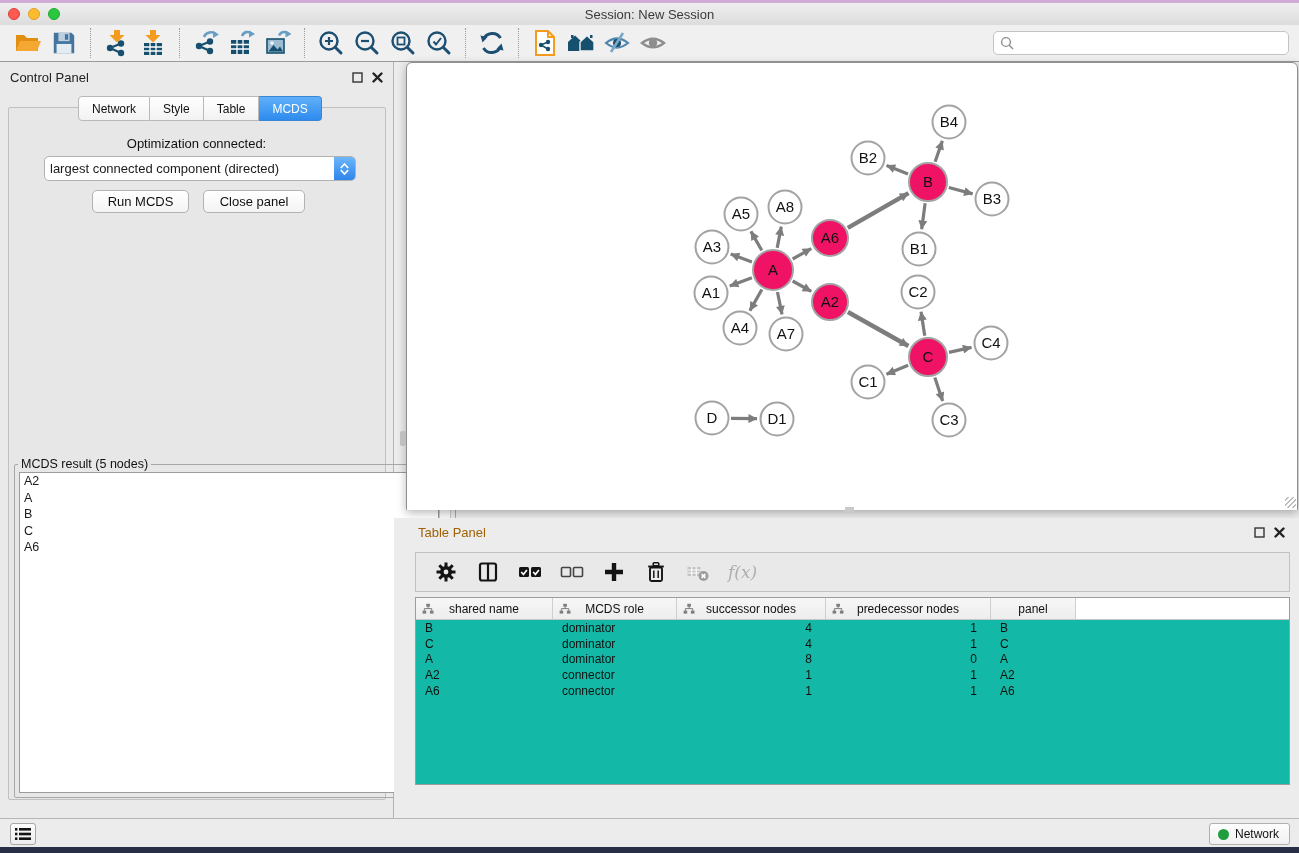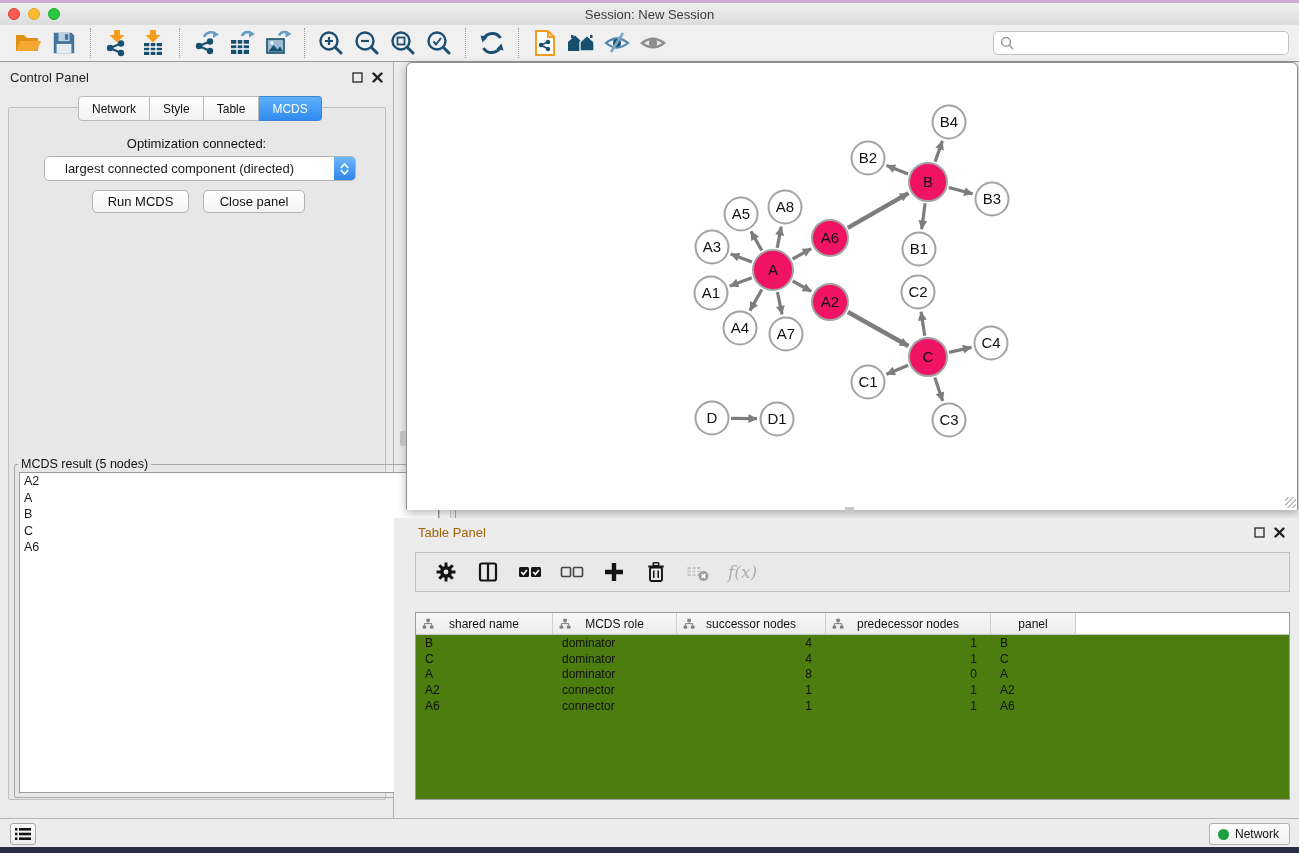--- a/index.html
+++ b/index.html
@@ -39,21 +39,21 @@
   .seg { display:inline-flex; position:absolute; }
   .seg .tab { background:linear-gradient(#ffffff,#f2f2f2); border:1px solid #b9b9b9; border-left:none;
     padding:5px 13px 4px; font-size:12px; color:#111; white-space:nowrap; }
   .seg .tab:first-child { border-left:1px solid #b9b9b9; border-radius:4px 0 0 4px; }
   .seg .tab:last-child { border-radius:0 4px 4px 0; }
   .seg .tab.active { background:linear-gradient(#5fb0f9,#2e8bee); color:#fff; border-color:#3a86d4; }
   #cp-tabs { left:78px; top:34px; }
   .opt-label { position:absolute; top:74px; left:0; width:100%; text-align:center; font-size:13px; color:#111; }
   .dropdown { position:absolute; left:44px; top:94px; width:312px; height:25px; background:#fff;
     border:1px solid #b2b2b2; border-radius:5px; font-size:13px; display:flex; align-items:center; }
-  .dropdown .dd-text { flex:1; padding-left:20px; white-space:nowrap; overflow:hidden; }
+  .dropdown .dd-text { flex:1; padding-left:5px; white-space:nowrap; overflow:hidden; }
   .dd-stepper { width:21px; height:23px; border-radius:0 4px 4px 0; background:linear-gradient(#6db6fa,#2e86ea);
     display:flex; flex-direction:column; align-items:center; justify-content:center; color:#fff; }
   .dd-stepper svg { display:block; }
   .btn { position:absolute; height:23px; background:linear-gradient(#ffffff,#f4f4f4); border:1px solid #b3b3b3;
     border-radius:5px; font-size:13px; color:#111; display:flex; align-items:center; justify-content:center; }
   .result-fieldset { position:absolute; left:14px; top:395px; width:442px; height:341px;
     border:1px solid #a8a8a8; border-radius:2px; }
   .result-fieldset legend { font-size:12.5px; color:#111; margin-left:3px; padding:0 3px; }
   .result-list { position:absolute; left:4px; right:16px; top:1px; bottom:4px; background:#fff;
     border:1px solid #9c9c9c; overflow:hidden; }
@@ -76,21 +76,21 @@
   .hs-thumb { position:absolute; left:845px; top:507px; width:9px; height:6px; background:#c9c9c9; }
 
   
   .table-panel { position:absolute; left:394px; top:518px; width:905px; height:300px; background:#ececec; }
   .tp-header { position:absolute; top:7px; left:24px; font-size:13px; color:#a16207; }
   .tp-btns { position:absolute; top:9px; right:14px; display:flex; gap:9px; align-items:center; }
   .tp-toolbar { position:absolute; left:21px; top:34px; width:875px; height:40px; background:#e9e9e9;
     border:1px solid #c2c2c2; display:flex; align-items:center; gap:14px; padding-left:16px; }
   .tp-toolbar .tbtn { width:28px; }
   .fx { font-family:"DejaVu Serif", serif; font-style:italic; font-size:17px; color:#aeaeae; padding-left:2px; }
-  .tbl { position:absolute; left:21px; top:94px; width:875px; height:188px; background:#4d7c0f;
+  .tbl { position:absolute; left:21px; top:79px; width:875px; height:188px; background:#14b8a6;
     border:1px solid #9c9c9c; overflow:hidden; }
   .tbl-head { display:flex; height:22px; background:linear-gradient(#f7f7f7,#ededed); border-bottom:1px solid #c6c6c6; }
   .th { display:flex; align-items:center; justify-content:center; gap:5px; font-size:12px; color:#111;
     border-right:1px solid #cfcfcf; position:relative; }
   .th .th-icon { position:absolute; left:6px; top:5px; }
   .th-filler { flex:1; background:#fff; border-right:none; }
   .tr { display:flex; height:15.8px; align-items:center; }
   .td { font-size:12px; color:#111; white-space:nowrap; overflow:hidden; }
   .td.left { padding-left:9px; text-align:left; }
   .td.num { padding-right:14px; text-align:right; }

